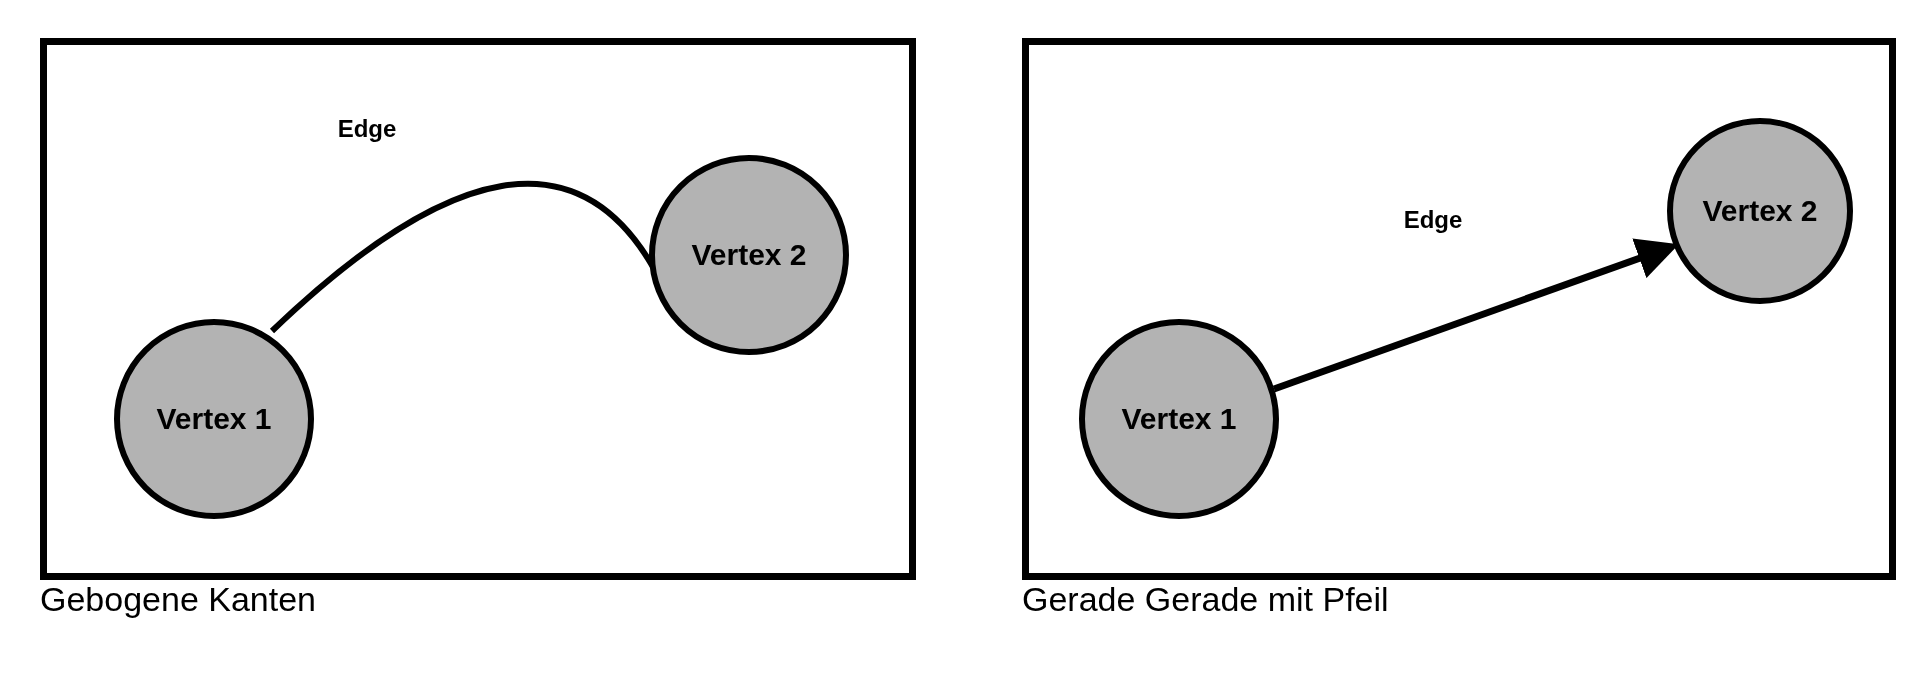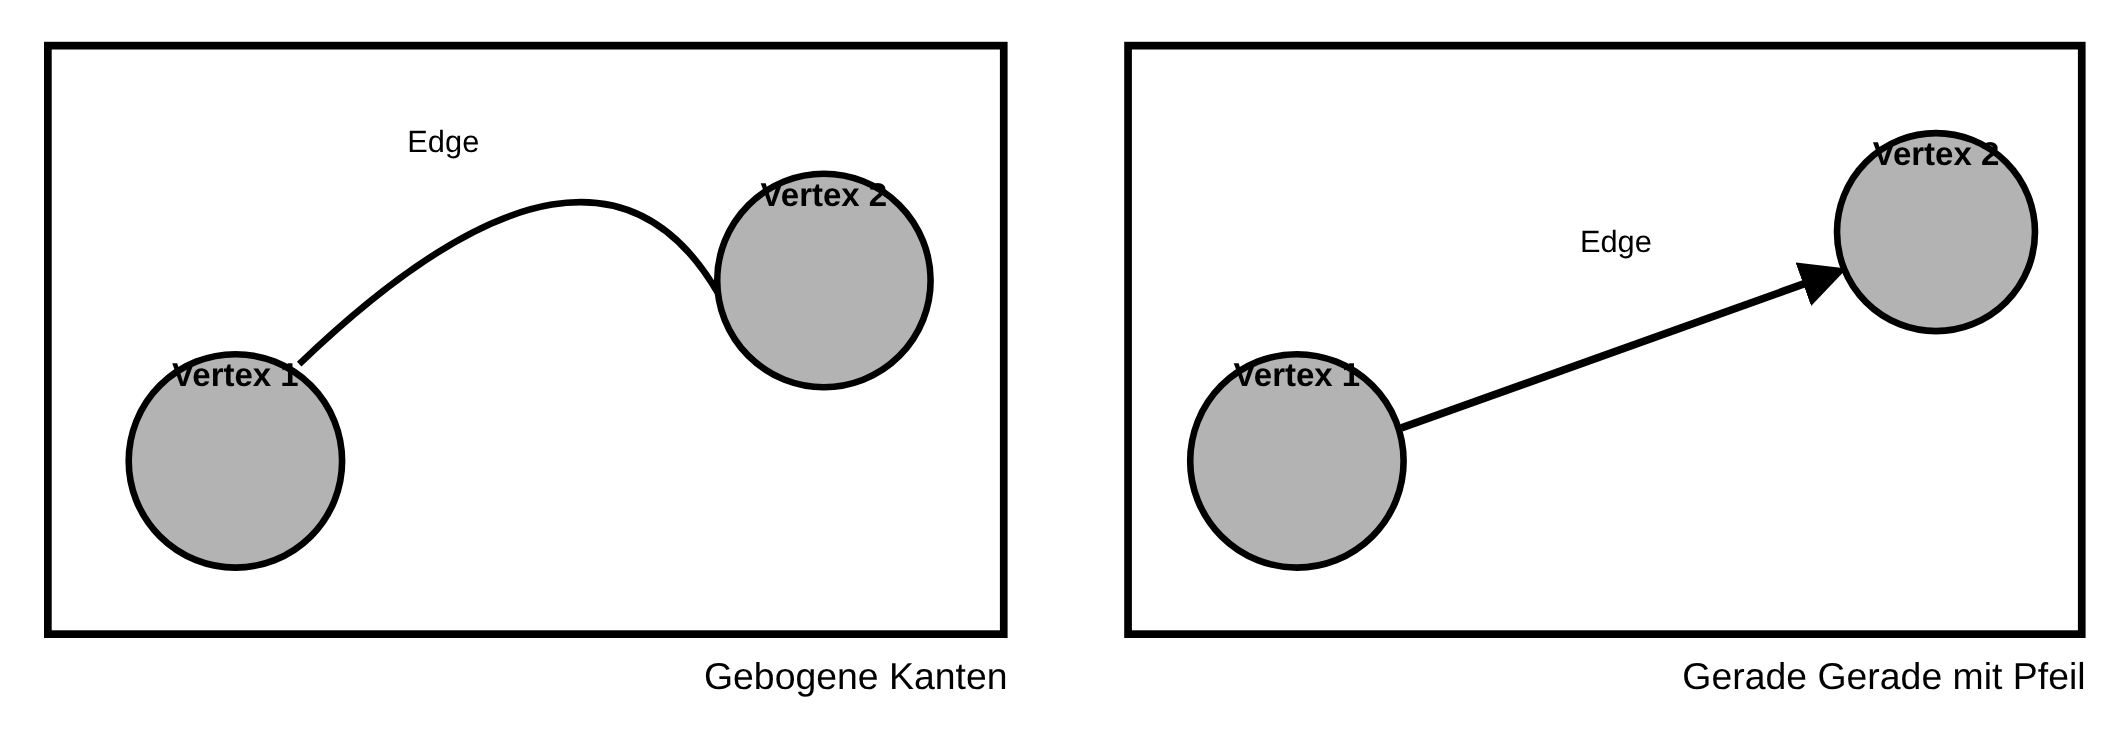--- a/index.html
+++ b/index.html
@@ -20,36 +20,36 @@
     background: var(--background, #ffffff);
   }
   .edge-svg { position: absolute; left: 0; top: 0; }
   .node {
     position: absolute;
     box-sizing: border-box;
     border-radius: 50%;
     background: var(--node-fill, #b3b3b3);
     border: 6px solid var(--node-border, #000000);
     display: flex;
+    align-items: center;
     justify-content: center;
     font-weight: bold;
     font-size: 30px;
     text-align: center;
   }
   .edge-label {
     position: absolute;
     transform: translate(-50%, -50%);
-    font-weight: normal;
-    font-size: 28px;
+    font-weight: bold;
+    font-size: 24px;
     white-space: nowrap;
-    margin-left: 36px;
   }
   .caption {
-    margin-top: 16px;
-    text-align: right;
+    margin-top: 0;
+    text-align: left;
     font-size: 34px;
     font-weight: normal;
   }
   .edge-path { fill: none; stroke: var(--edge-stroke, #000000); stroke-width: 6px; }
   .edge-line { stroke: var(--edge-stroke, #000000); stroke-width: 7px; }
   .arrow-head { fill: var(--edge-stroke, #000000); }
 </style>
 </head>
 <body>
 

